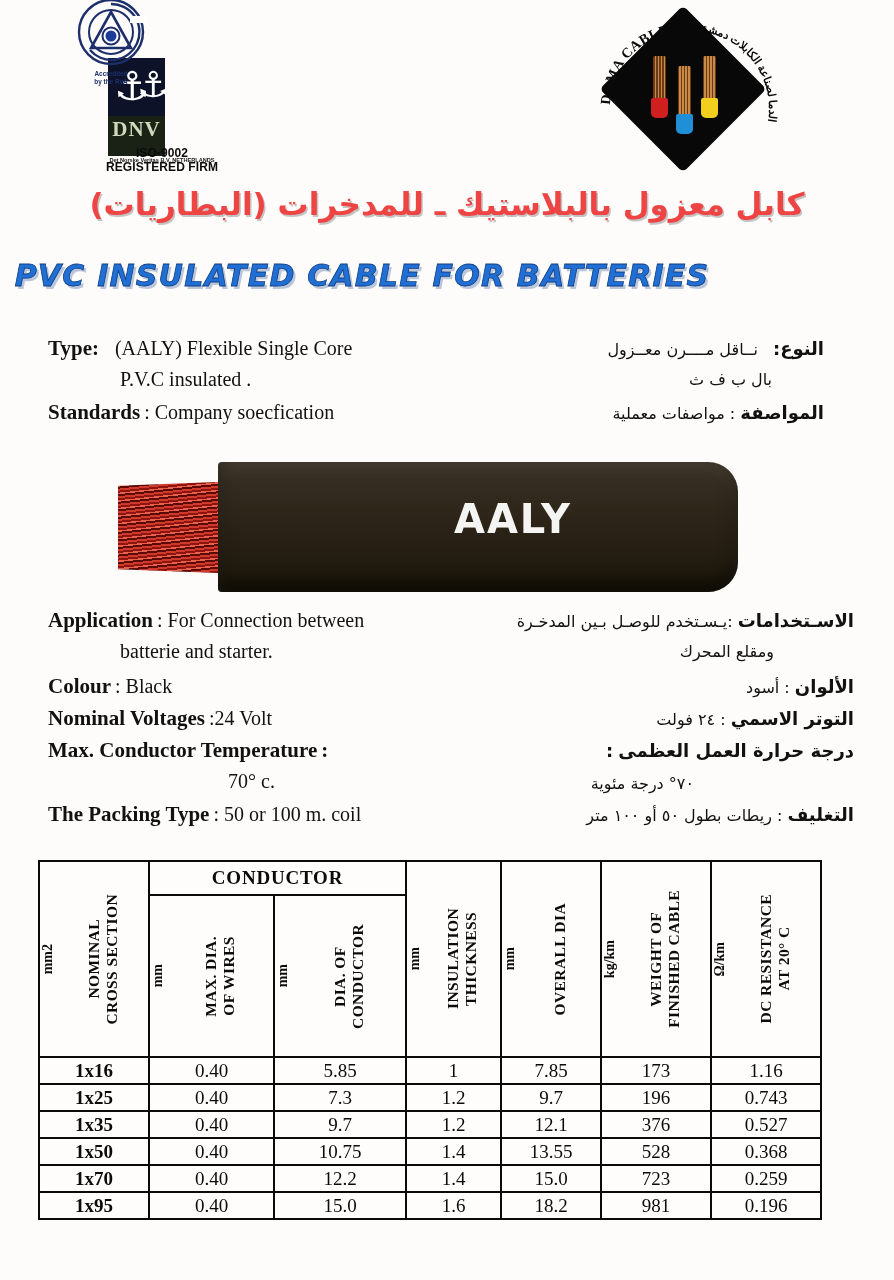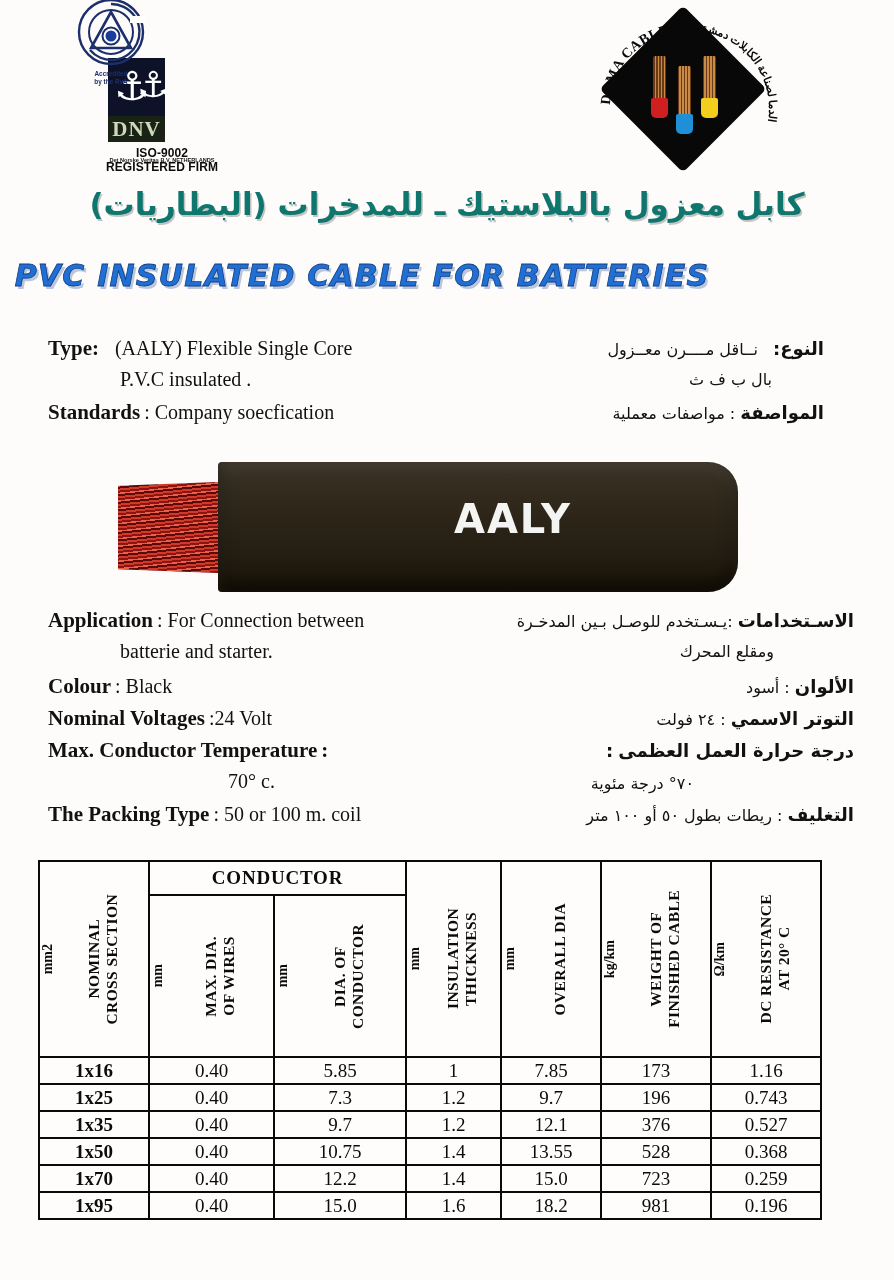--- a/index.html
+++ b/index.html
@@ -41,21 +41,21 @@
     color: #ffffff;
     font-family: "DejaVu Sans", sans-serif;
     font-weight: bold;
     line-height: 1;
   }
   #anchor-1 { left: 6px; top: 8px; font-size: 40px; }
   #anchor-2 { left: 29px; top: 9px; font-size: 36px; }
   #dnv-wordmark {
     position: absolute;
     left: 0; top: 58px;
-    width: 57px; height: 26px;
+    width: 57px; height: 40px;
     background: #1a2215;
     color: #cfd8b9;
     font-family: "Liberation Serif", serif;
     font-weight: bold;
     font-size: 21px;
     letter-spacing: 1px;
     text-align: center;
     line-height: 26px;
   }
   #dnv-line1 {
@@ -145,21 +145,21 @@
   
   #title-ar {
     position: absolute;
     left: 0; top: 186px;
     width: 894px;
     text-align: center;
     direction: rtl;
     font-family: "DejaVu Sans", sans-serif;
     font-weight: bold;
     font-size: 31px;
-    color: #0f766e;
+    color: #ef4444;
     letter-spacing: -0.5px;
     text-shadow: 1.5px 1.5px 0 rgba(150,150,150,0.55);
   }
   #title-en {
     position: absolute;
     left: 0; top: 258px;
     width: 724px;
     text-align: center;
     font-family: "DejaVu Sans", sans-serif;
     font-style: italic;

